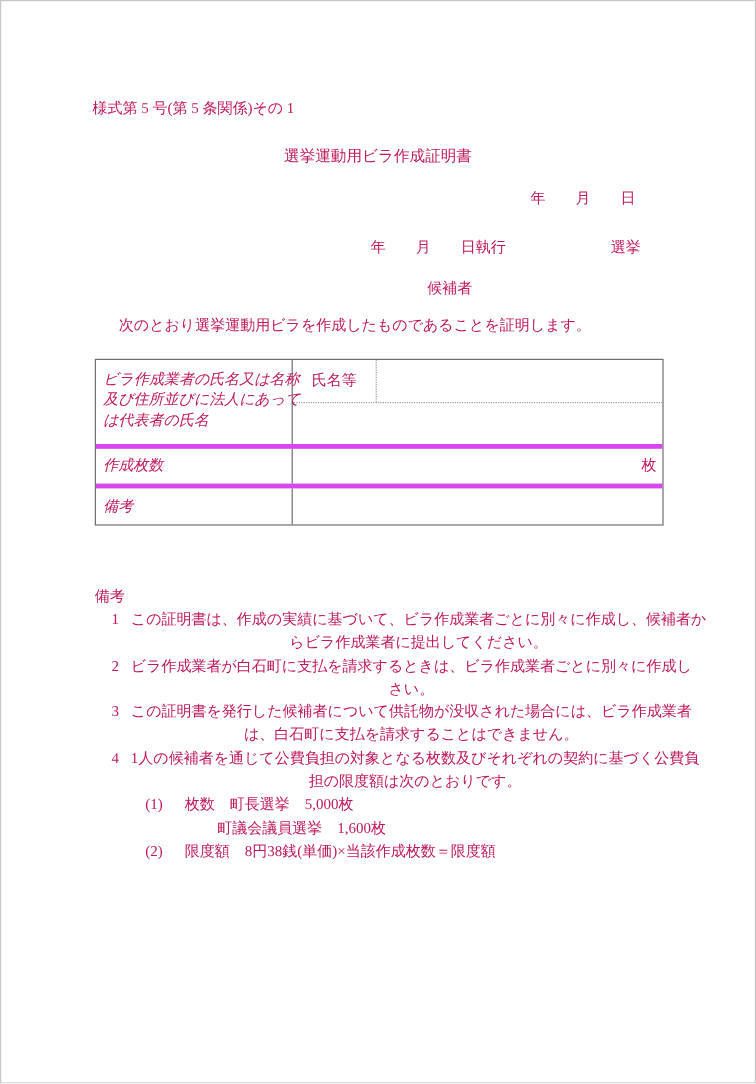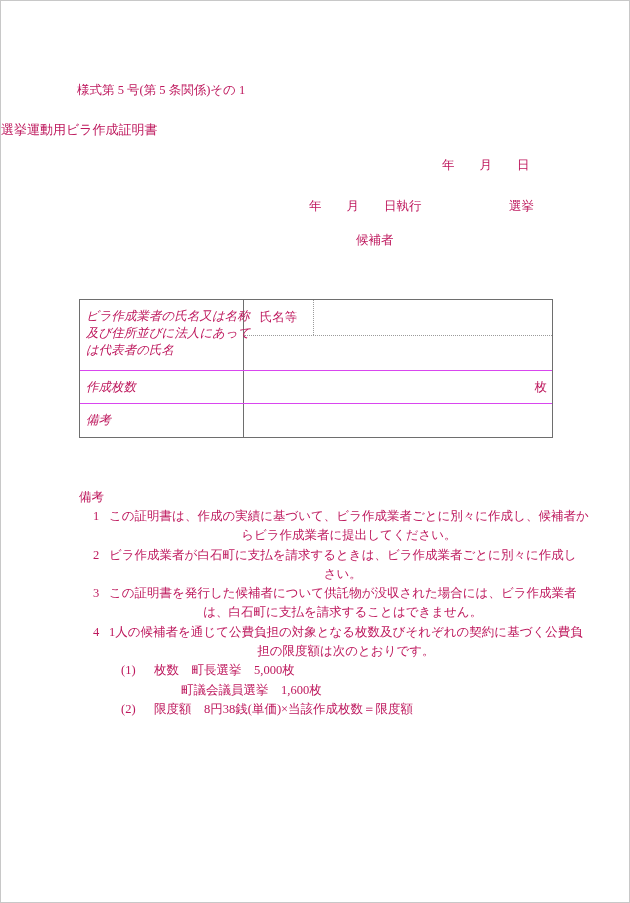--- a/index.html
+++ b/index.html
@@ -9,34 +9,34 @@
     width:630px; height:903px;
     background:#ffffff;
     border:1px solid #c8c8c8;
     font-family:"Liberation Serif","DejaVu Serif",serif;
     font-size:12.5px;
     color:#be185d;
     overflow:hidden;
   }
   .abs { position:absolute; white-space:pre; }
   .form-number { left:76px; top:81px; }
-  .doc-title { left:0; right:0; top:120px; text-align:left; font-size:13px; }
+  .doc-title { left:0; right:0; top:120px; text-align:center; font-size:13px; }
   .issue-date { left:441px; top:156px; }
   .election-prefix { left:308px; top:197px; }
   .election-suffix { left:508px; top:197px; }
   .candidate { left:355px; top:231px; }
   .intro { left:98px; top:262px; }
 
   
   .cert-table {
     position:absolute; left:78px; top:298px; width:474px;
     border:1px solid #6e6e6e;
   }
   .trow { display:flex; width:100%; }
-  .trow + .trow { border-top:1px solid #d946ef; }
+  .trow + .trow { border-top:4px solid #d946ef; }
   .trow.r1 { height:70px; }
   .trow.r2, .trow.r3 { height:33px; }
   .trow.r4 { height:34px; }
   .cell-head {
     width:164px; flex:0 0 164px;
     border-right:1px solid #6e6e6e;
     padding-left:6px;
     display:flex; align-items:center;font-style:italic;
   }
   .r1 .cell-head {
@@ -80,20 +80,21 @@
 
   <div class="abs doc-title">選挙運動用ビラ作成証明書</div>
 
   <div class="abs issue-date">年　　月　　日</div>
 
   <div class="abs election-prefix">年　　月　　日執行</div>
   <div class="abs election-suffix">選挙</div>
 
   <div class="abs candidate">候補者</div>
 
+  <div class="abs intro">次のとおり選挙運動用ビラを作成したものであることを証明します。</div>
 
   <div class="cert-table">
     <div class="trow r1">
       <div class="cell-head">ビラ作成業者の氏名又は名称
 及び住所並びに法人にあって
 は代表者の氏名</div>
       <div class="r1-right">
         <div class="subrow first">
           <div class="sublabel">氏名等</div>
           <div class="subvalue"></div>

